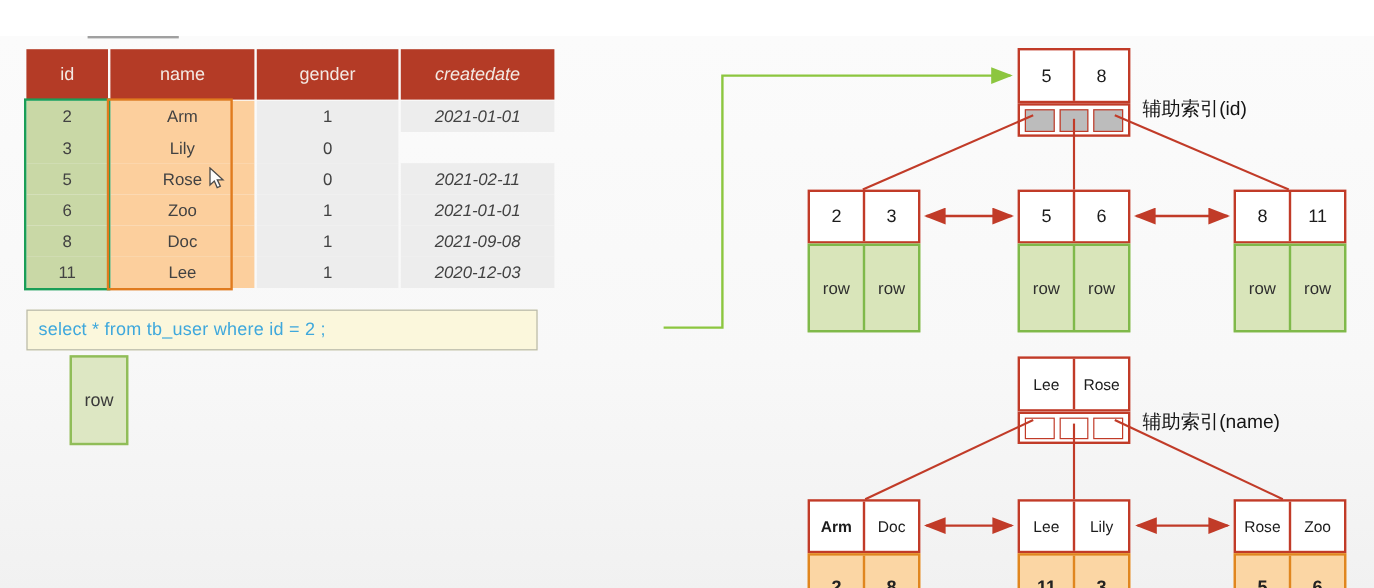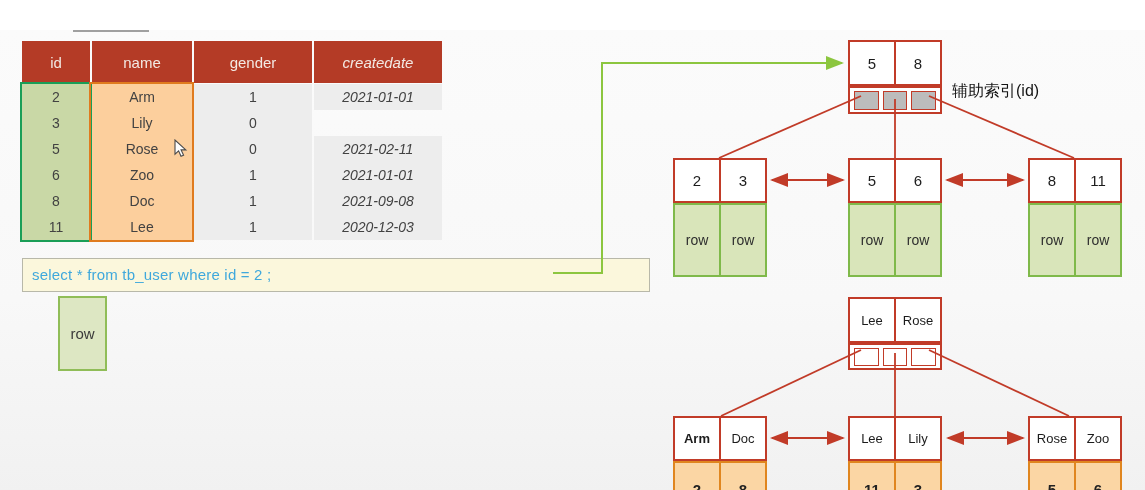--- a/index.html
+++ b/index.html
@@ -11,31 +11,31 @@
   }
   
   .dbtable{position:absolute;left:22px;top:11px;width:451px;}
   .thead{display:flex;height:42px;}
   .th{background:var(--header_red,#b43b26);color:#f3e9e3;font-size:15px;
       display:flex;align-items:center;justify-content:center;}
   .tbody{margin-top:1px;}
   .trow{display:flex;height:26px;}
   .td{font-size:14px;color:#424242;display:flex;align-items:center;justify-content:center;}
   .c0{width:68px;margin-right:2px;}
-  .c1{width:100px;margin-right:2px;}
+  .c1{width:120px;margin-right:2px;}
   .c2{width:118px;margin-right:2px;}
   .c3{width:128px;font-style:italic;}
   .td.c0{background:var(--id_fill,#c9d8a6);}
   .td.c1{background:var(--name_fill,#fccf9d);}
   .td.c2,.td.c3{background:#ededed;}
   .col-outline{position:absolute;box-sizing:border-box;pointer-events:none;z-index:3;}
   .id-outline{left:-2px;top:41px;width:72px;height:160px;border:2.5px solid var(--id_border,#1a9e57);}
   .name-outline{left:67px;top:41px;width:105px;height:160px;border:2.5px solid var(--name_border,#e07b1e);}
   
-  .sqlbox{position:absolute;left:22px;top:228px;width:628px;height:34px;box-sizing:border-box;
+  .sqlbox{position:absolute;left:22px;top:228px;width:426px;height:34px;box-sizing:border-box;
     background:var(--sql_bg,#fbf7dc);border:1px solid #b8b8a9;
     color:var(--sql_text,#3fa8dc);font-size:15px;line-height:32px;padding-left:9px;letter-spacing:.2px;}
   .rowbox{position:absolute;left:58px;top:266px;width:49px;height:75px;box-sizing:border-box;
     background:#dde7c3;border:2px solid #90bd58;display:flex;align-items:center;justify-content:center;
     font-size:15px;color:#3a3a3a;}
   
   .keys{position:absolute;display:flex;background:#fff;border:2px solid var(--tree_red,#c13b28);
         box-sizing:border-box;z-index:2;}
   .keys .cell{flex:1;display:flex;align-items:center;justify-content:center;font-size:15px;color:#1c1c1c;}
   .keys .cell + .cell{border-left:2px solid var(--tree_red,#c13b28);}
@@ -171,20 +171,21 @@
 
   <div class="keys small" style="left:848px;top:267px;width:94px;height:46px;">
     <div class="cell">Lee</div>
     <div class="cell">Rose</div>
   </div>
   <div class="ptrrow white" style="left:848px;top:313px;width:94px;height:27px;">
     <div class="pcell"></div>
     <div class="pcell"></div>
     <div class="pcell"></div>
   </div>
+  <div class="treelabel" style="left:952px;top:312px;">辅助索引(name)</div>
 
   <div class="keys small" style="left:673px;top:386px;width:94px;height:45px;">
     <div class="cell bold">Arm</div>
     <div class="cell">Doc</div>
   </div>
   <div class="idcells" style="left:673px;top:431px;width:94px;height:56px;">
     <div class="cell">2</div>
     <div class="cell">8</div>
   </div>
 

